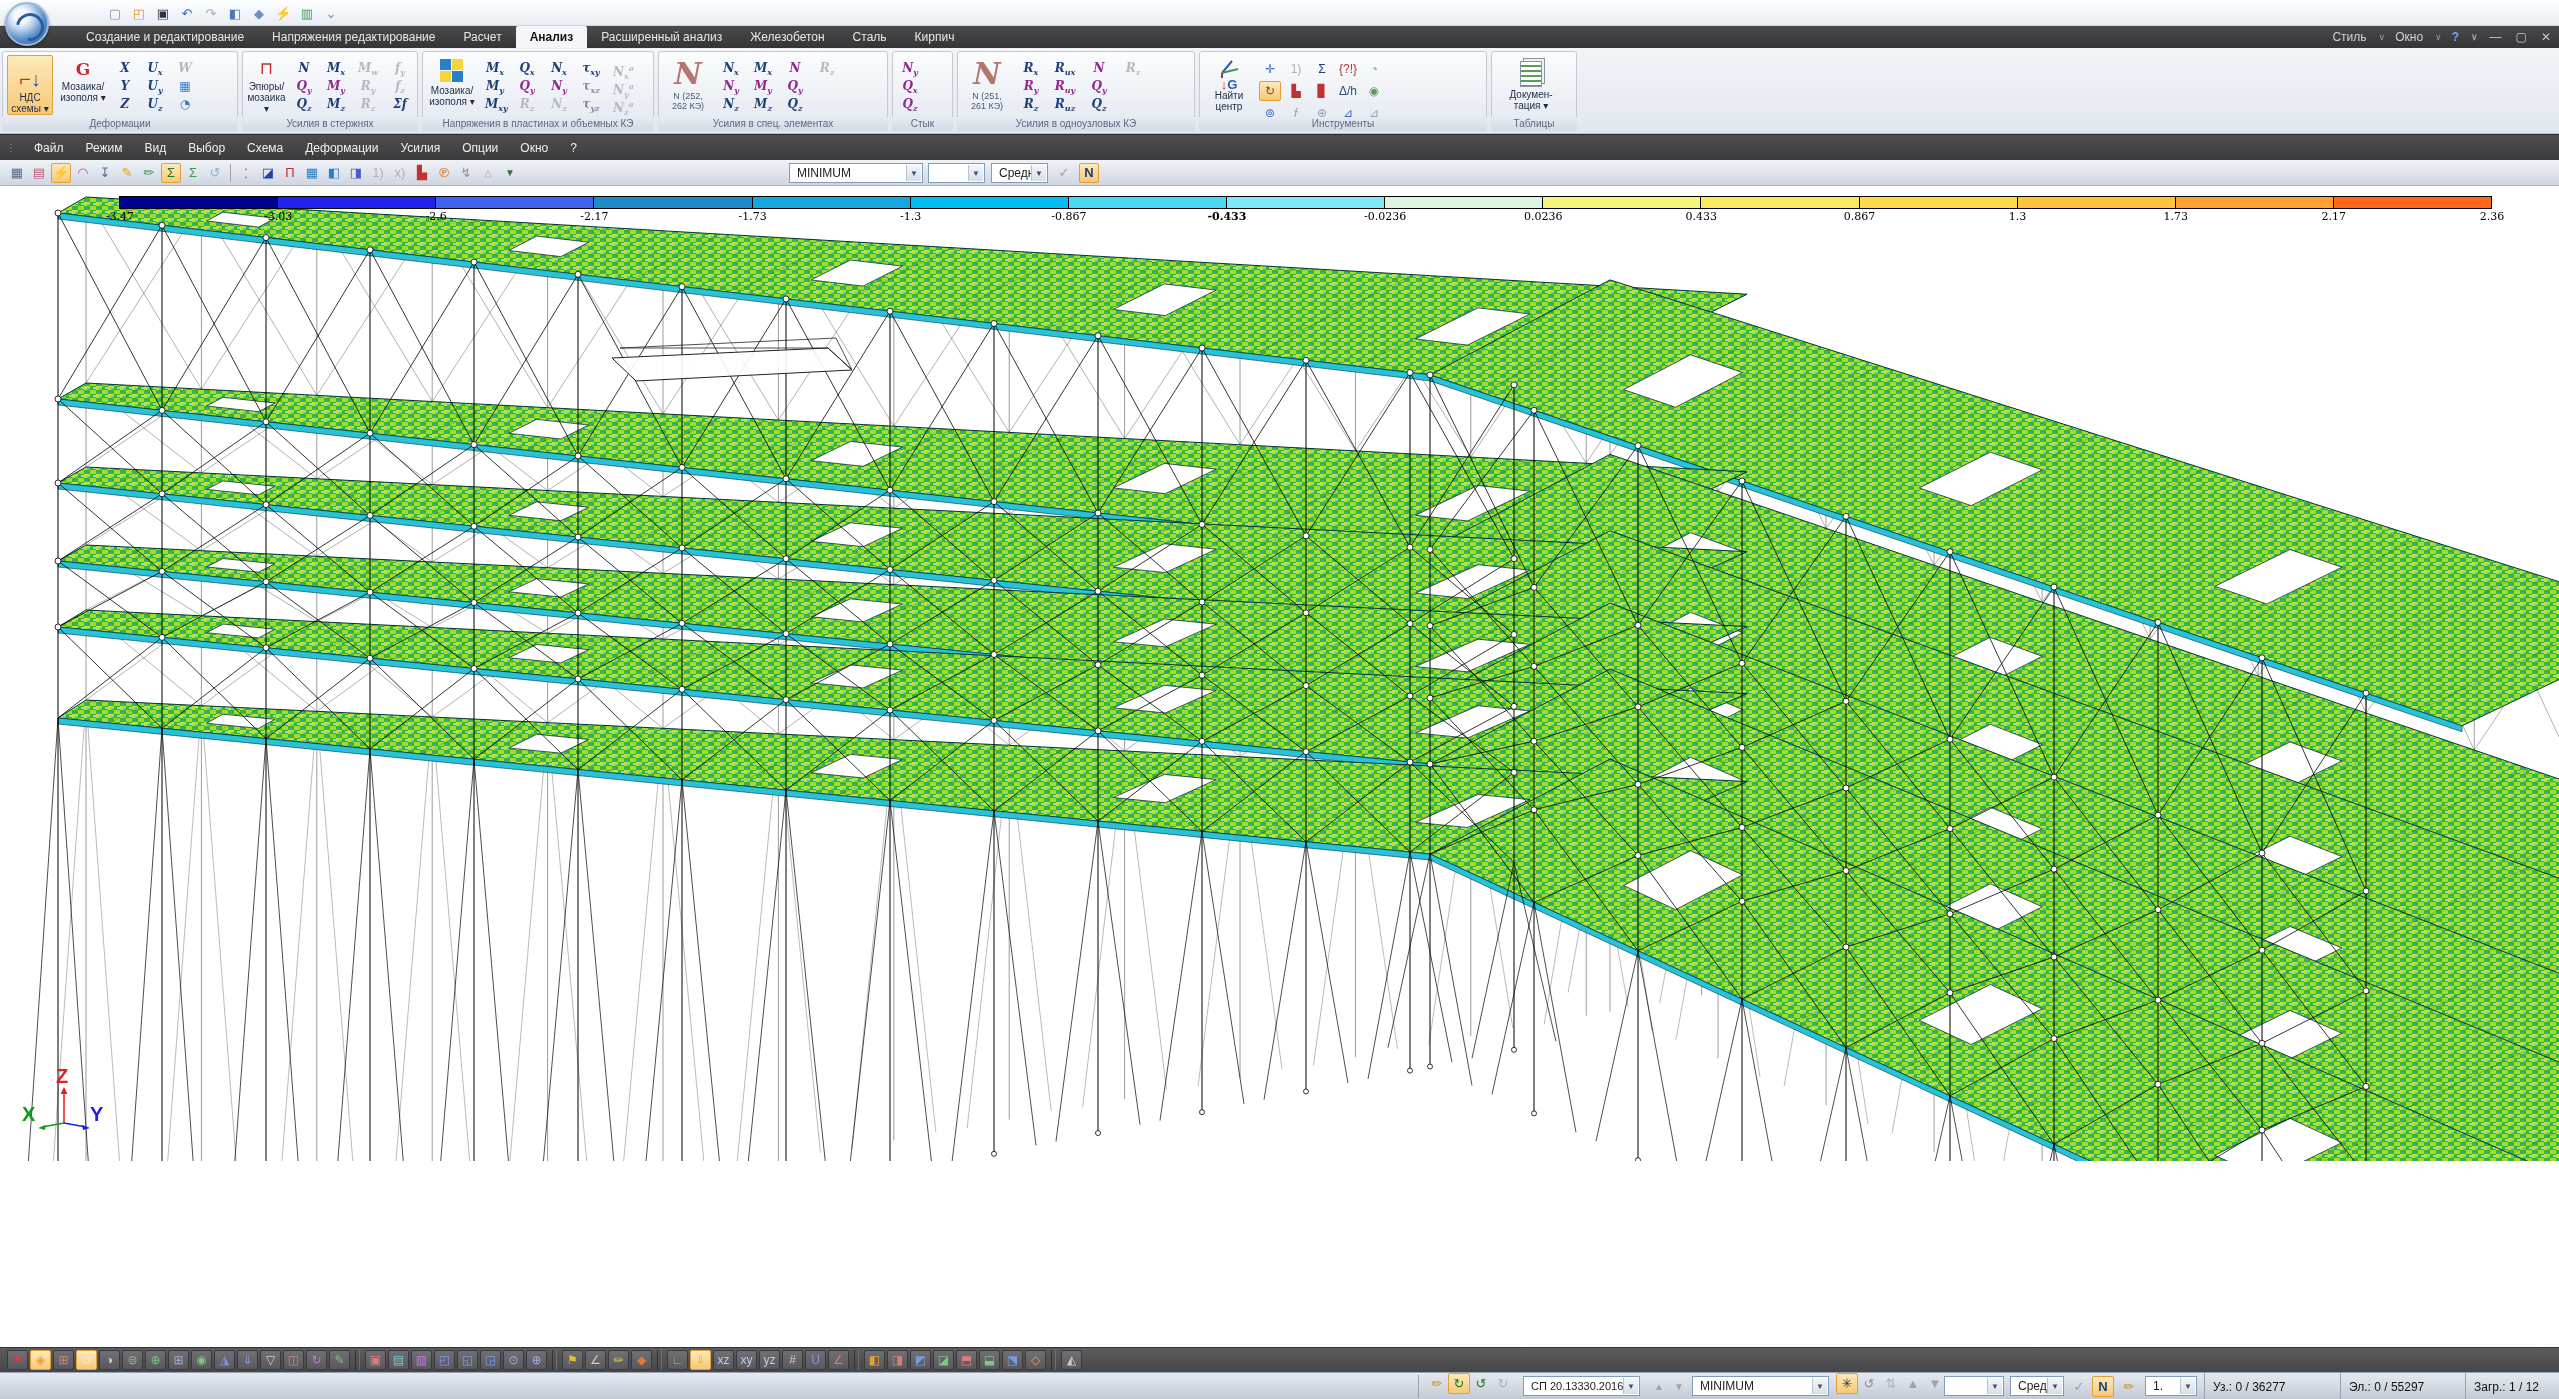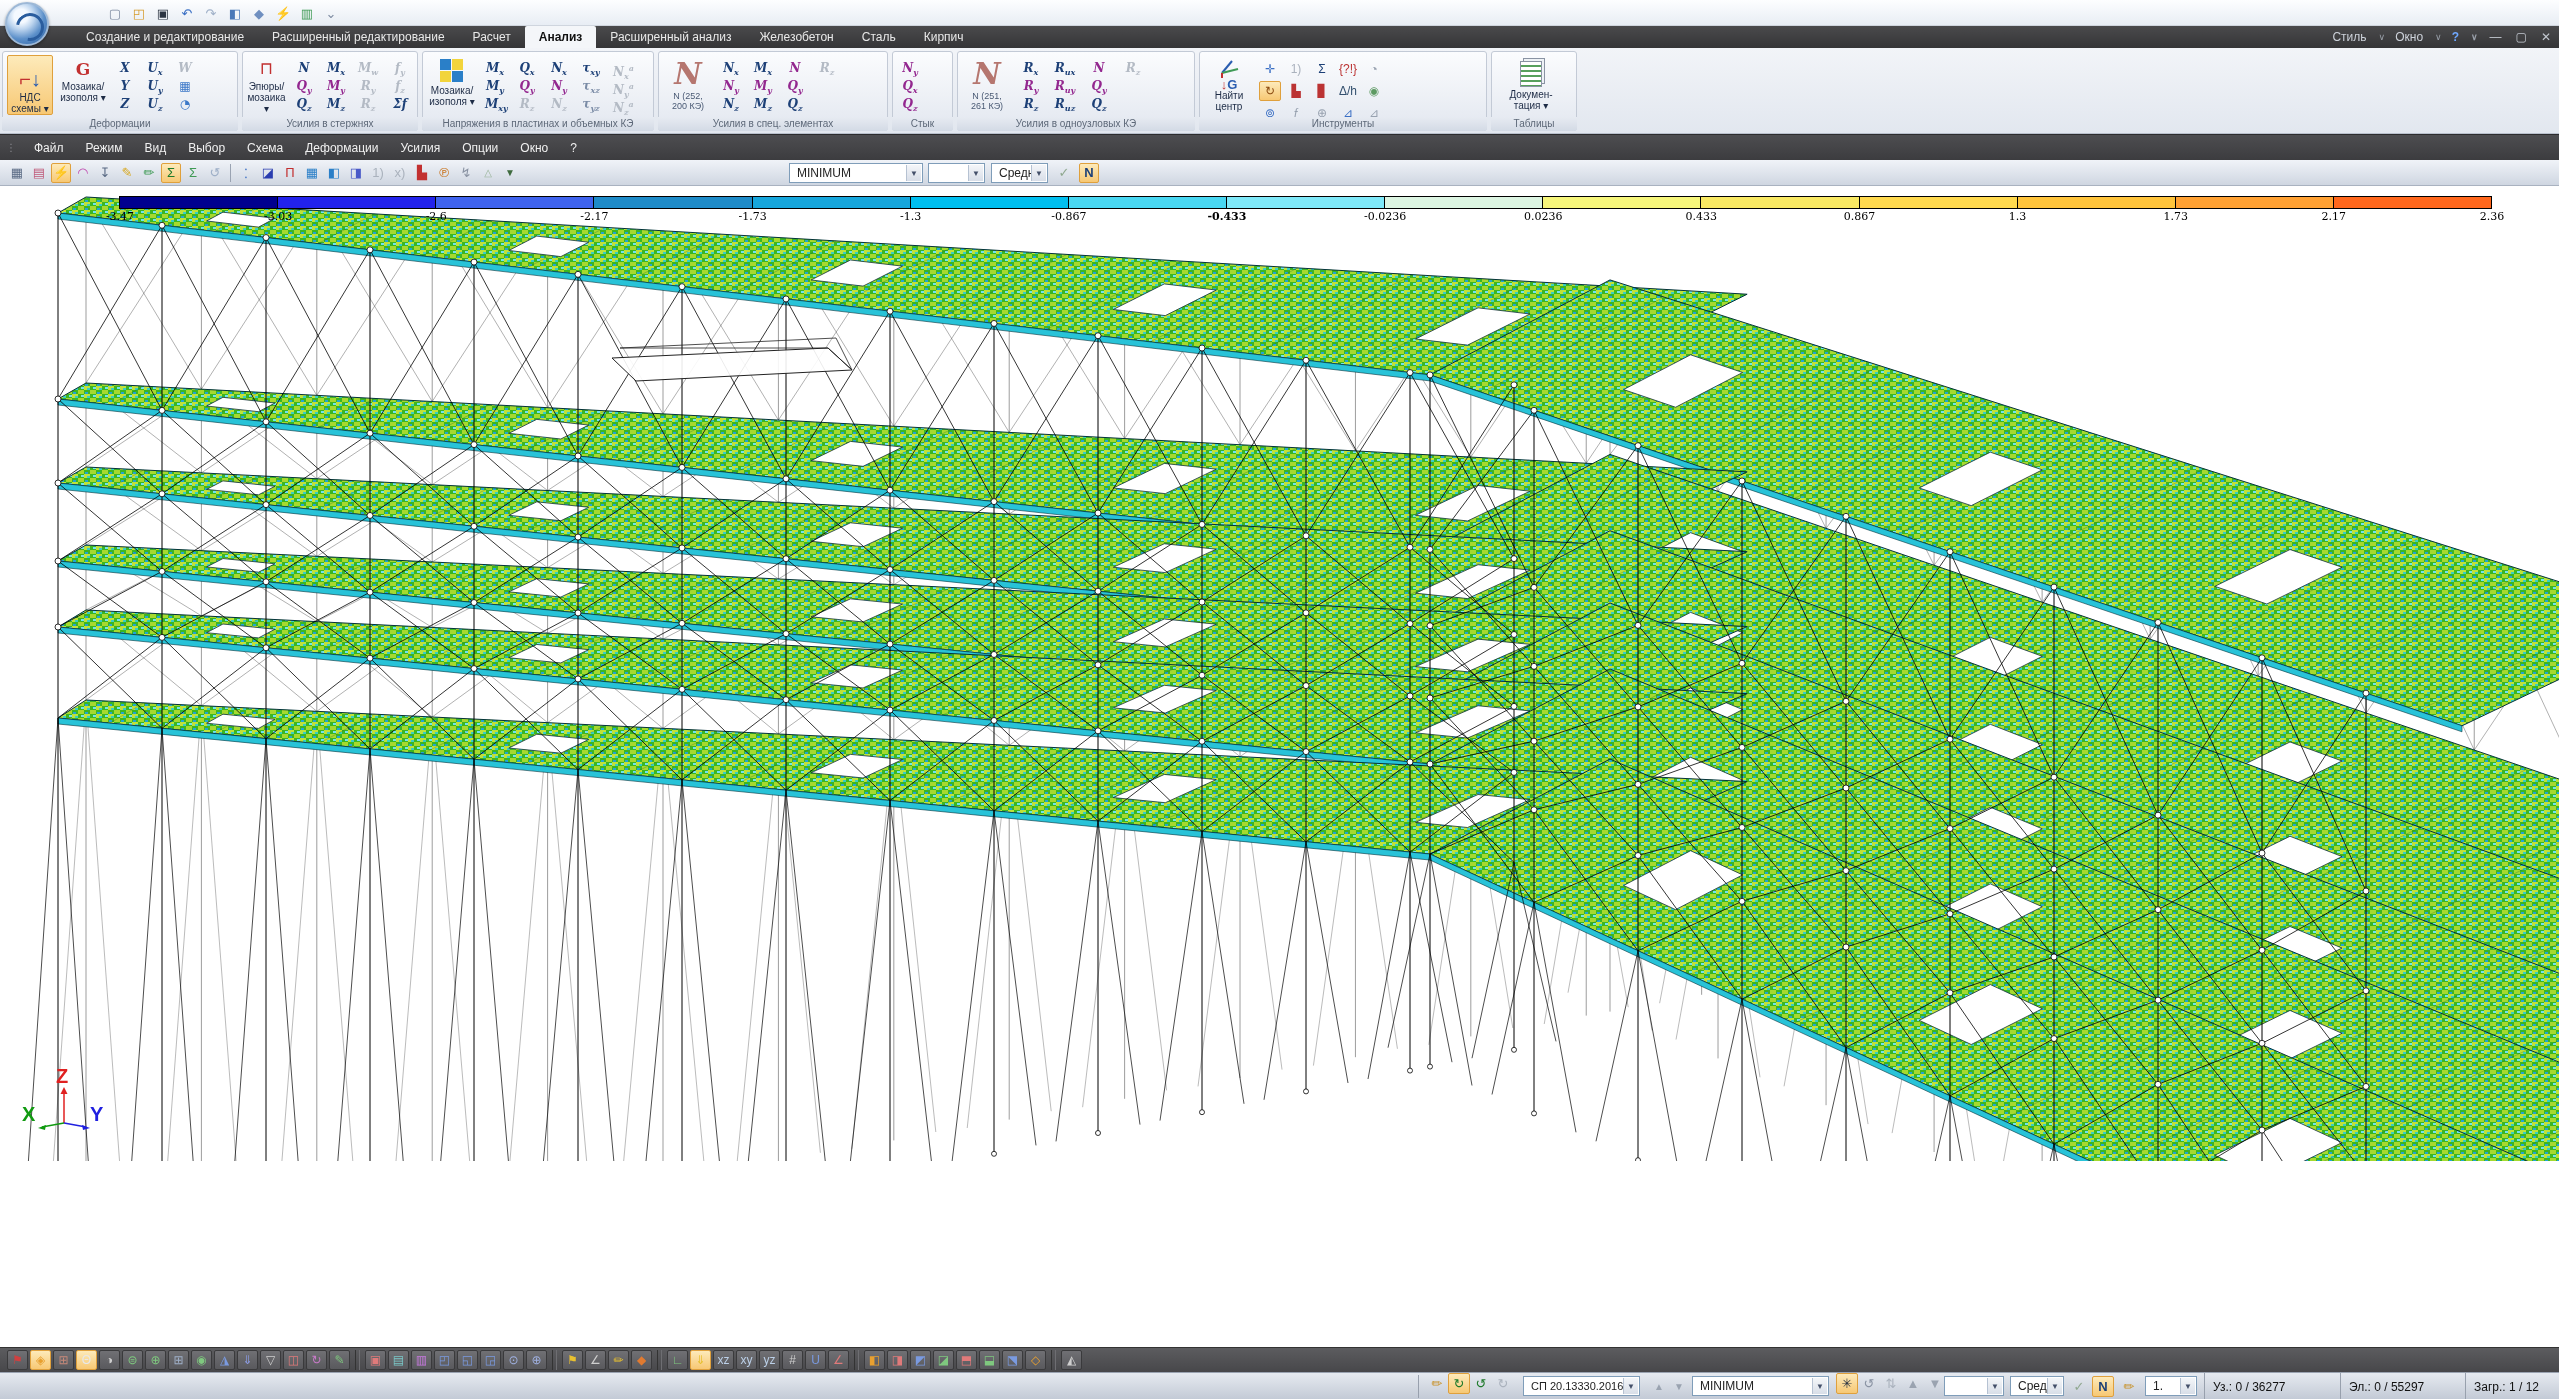--- a/index.html
+++ b/index.html
@@ -90,21 +90,21 @@
       <span class="qico" style="color: rgb(217, 177, 31);">⚡</span>
       <span class="qico" style="color: rgb(63, 154, 85);">▥</span>
       <span class="qico" style="color: rgb(125, 138, 160);">⌄</span>
     </div>
 </div>
 <div id="logo"></div>
 
 <div id="tabstrip">
   <div class="spacer"></div>
   <div class="rtab">Создание и редактирование</div>
-  <div class="rtab">Расширенный редактирование</div>
+  <div class="rtab">Напряжения редактирование</div>
   <div class="rtab">Расчет</div>
   <div class="rtab active">Анализ</div>
   <div class="rtab">Расширенный анализ</div>
   <div class="rtab">Железобетон</div>
   <div class="rtab">Сталь</div>
   <div class="rtab">Кирпич</div>
 </div>
 <div id="winctl">
   <span class="wc">
       <span>Стиль</span>
@@ -194,21 +194,21 @@
         <span class="lt d">N<sub>z</sub></span>
         <span class="lt t">τ<sub>yz</sub></span>
         <span class="lt d">N<sub>z</sub><sup>a</sup></span>
       </div>
   </div>
 
   <div class="rgroup" style="left:658px;width:230px">
     <div class="midbtn">
       <span class="bigN">N</span>
       <span class="capN">N (252,
-200 КЭ)</span>
+262 КЭ)</span>
     </div>
     <div class="lgrid" style="grid-template-columns:repeat(4,26px)">
         <span class="lt n">N<sub>x</sub></span>
         <span class="lt n">M<sub>x</sub></span>
         <span class="lt p">N</span>
         <span class="lt d">R<sub>z</sub></span>
         <span class="lt p">N<sub>y</sub></span>
         <span class="lt p">M<sub>y</sub></span>
         <span class="lt p">Q<sub>y</sub></span>
         <span class="lt d"></span>

